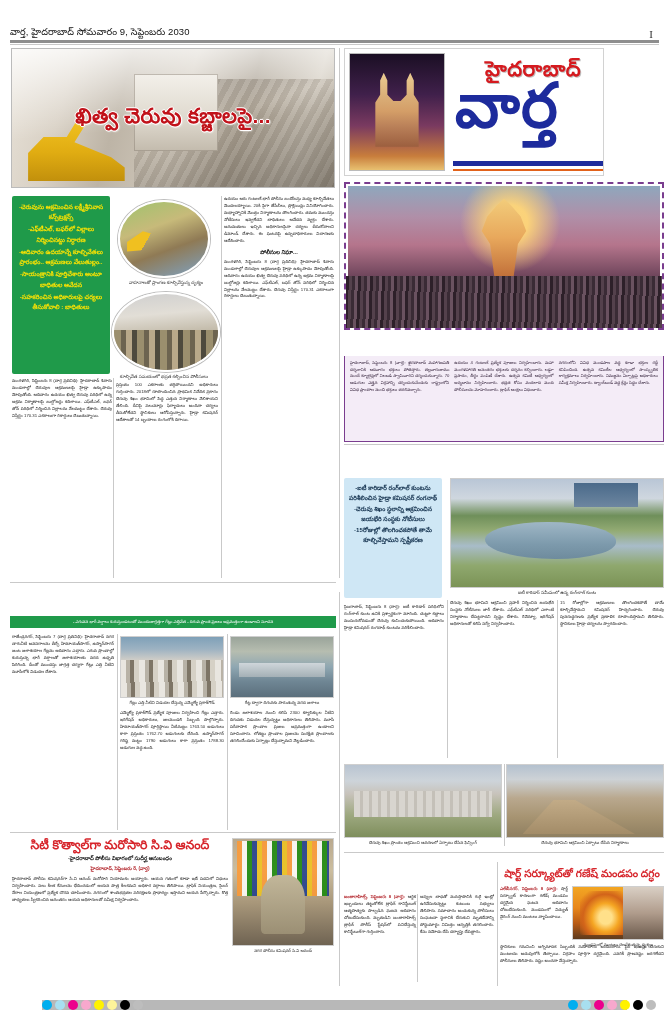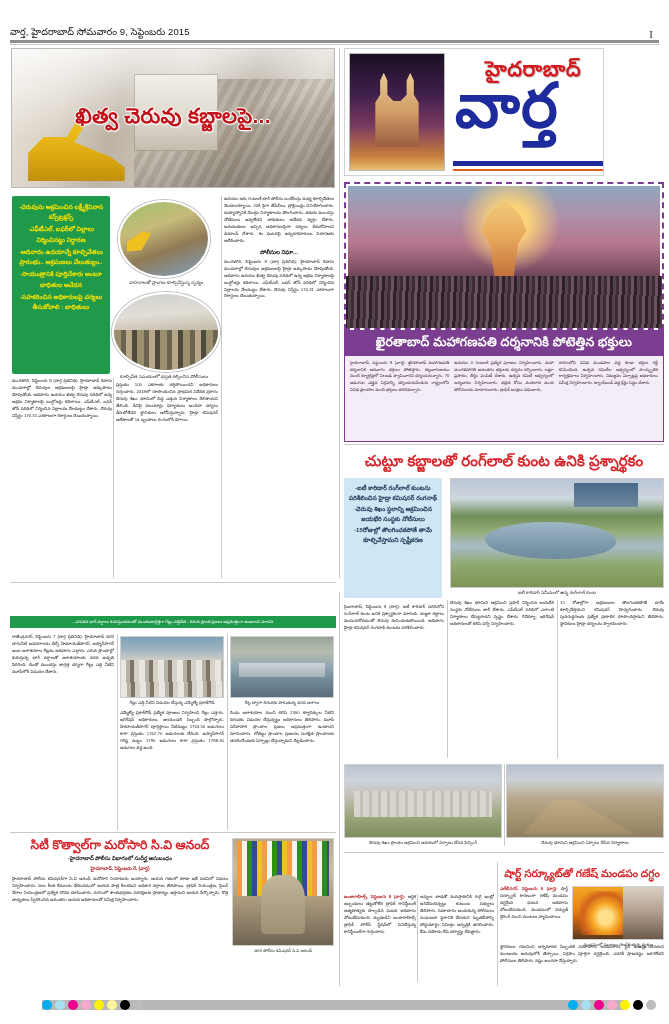--- a/index.html
+++ b/index.html
@@ -249,21 +249,21 @@
   .reg-left { position:absolute; left:42px; top:1000px; display:flex; gap:3px; align-items:center; }
   .reg-right { position:absolute; left:568px; top:1000px; display:flex; gap:3px; align-items:center; }
   .dot { width:10px; height:10px; border-radius:50%; display:block; }
 </style>
 </head>
 <body>
 
 <div class="page">
 
   <div class="dateline-row">
-    <span class="dateline-text">వార్త, హైదరాబాద్ సోమవారం 9, సెప్టెంబరు 2015</span>
+    <span class="dateline-text">వార్త, హైదరాబాద్ సోమవారం 9, సెప్టెంబరు 2030</span>
     <span class="page-no">I</span>
   </div>
   <div class="dateline-rule"></div>
   <div class="dateline-rule2"></div>
 
   <div class="lead-block">
     <div class="lead-photo">
       <div class="rubble"></div>
       <div class="bldg"></div>
       <div class="exc"></div>
@@ -320,32 +320,26 @@
     <div class="mh-underline1"></div>
     <div class="mh-underline2"></div>
   </div>
 
   <div class="ganesh-wrap">
     <div class="ganesh-photo">
       <div class="idol"></div>
       <div class="crowd"></div>
     </div>
   </div>
-  <div class="purple-band">
-    <span>ఖైరతాబాద్ మహాగణపతి దర్శనానికి పోటెత్తిన భక్తులు</span>
-  </div>
   <div class="purple-body">
     <div class="pc">హైదరాబాద్, సెప్టెంబరు 8 (వార్త): ఖైరతాబాద్ మహాగణపతి దర్శనానికి ఆదివారం భక్తులు పోటెత్తారు. తెల్లవారుజాము నుంచే క్యూలైన్లలో నిలబడి స్వామివారిని దర్శించుకున్నారు. 70 అడుగుల ఎత్తైన విగ్రహాన్ని దర్శించుకునేందుకు రాష్ట్రంలోని వివిధ ప్రాంతాల నుంచి భక్తులు తరలివచ్చారు.</div>
     <div class="pc">ఉదయం 4 గంటలకే ప్రత్యేక పూజలు నిర్వహించారు. మహా మంగళహారతి అనంతరం భక్తులకు దర్శనం కల్పించారు. లడ్డూ ప్రసాదం, తీర్థం పంపిణీ చేశారు. ఉత్సవ కమిటీ ఆధ్వర్యంలో అన్నదానం నిర్వహించారు. భద్రత కోసం వందలాది మంది పోలీసులను మోహరించారు. ట్రాఫిక్ ఆంక్షలు విధించారు.</div>
     <div class="pc">నగరంలోని వివిధ మండపాల వద్ద కూడా భక్తుల రద్దీ కనిపించింది. ఉత్సవ కమిటీల ఆధ్వర్యంలో సాంస్కృతిక కార్యక్రమాలు నిర్వహించారు. నిమజ్జనం ఏర్పాట్లపై అధికారులు సమీక్ష నిర్వహించారు. ట్యాంక్‌బండ్ వద్ద క్రేన్లు సిద్ధం చేశారు.</div>
   </div>
 
-  <div class="red-hl">
-    <span>చుట్టూ కబ్జాలతో రంగ్‌లాల్ కుంట ఉనికి ప్రశ్నార్థకం</span>
-  </div>
   <ul class="blue-box">
     <li>-ఐటీ కారిడార్ రంగ్‌లాల్ కుంటను పరిశీలించిన హైడ్రా కమిషనర్ రంగనాథ్</li>
     <li>-చెరువు శిఖం స్థలాన్ని ఆక్రమించిన జయభేరి సంస్థకు నోటీసులు</li>
     <li>-15రోజుల్లో తొలగించకపోతే తామే కూల్చివేస్తామని స్పష్టీకరణ</li>
   </ul>
   <div class="lake-photo">
     <div class="sky-bldg"></div>
     <div class="water"></div>
   </div>
   <div class="lake-cap">ఐటీ కారిడార్ సమీపంలో ఉన్న రంగ్‌లాల్ కుంట</div>

